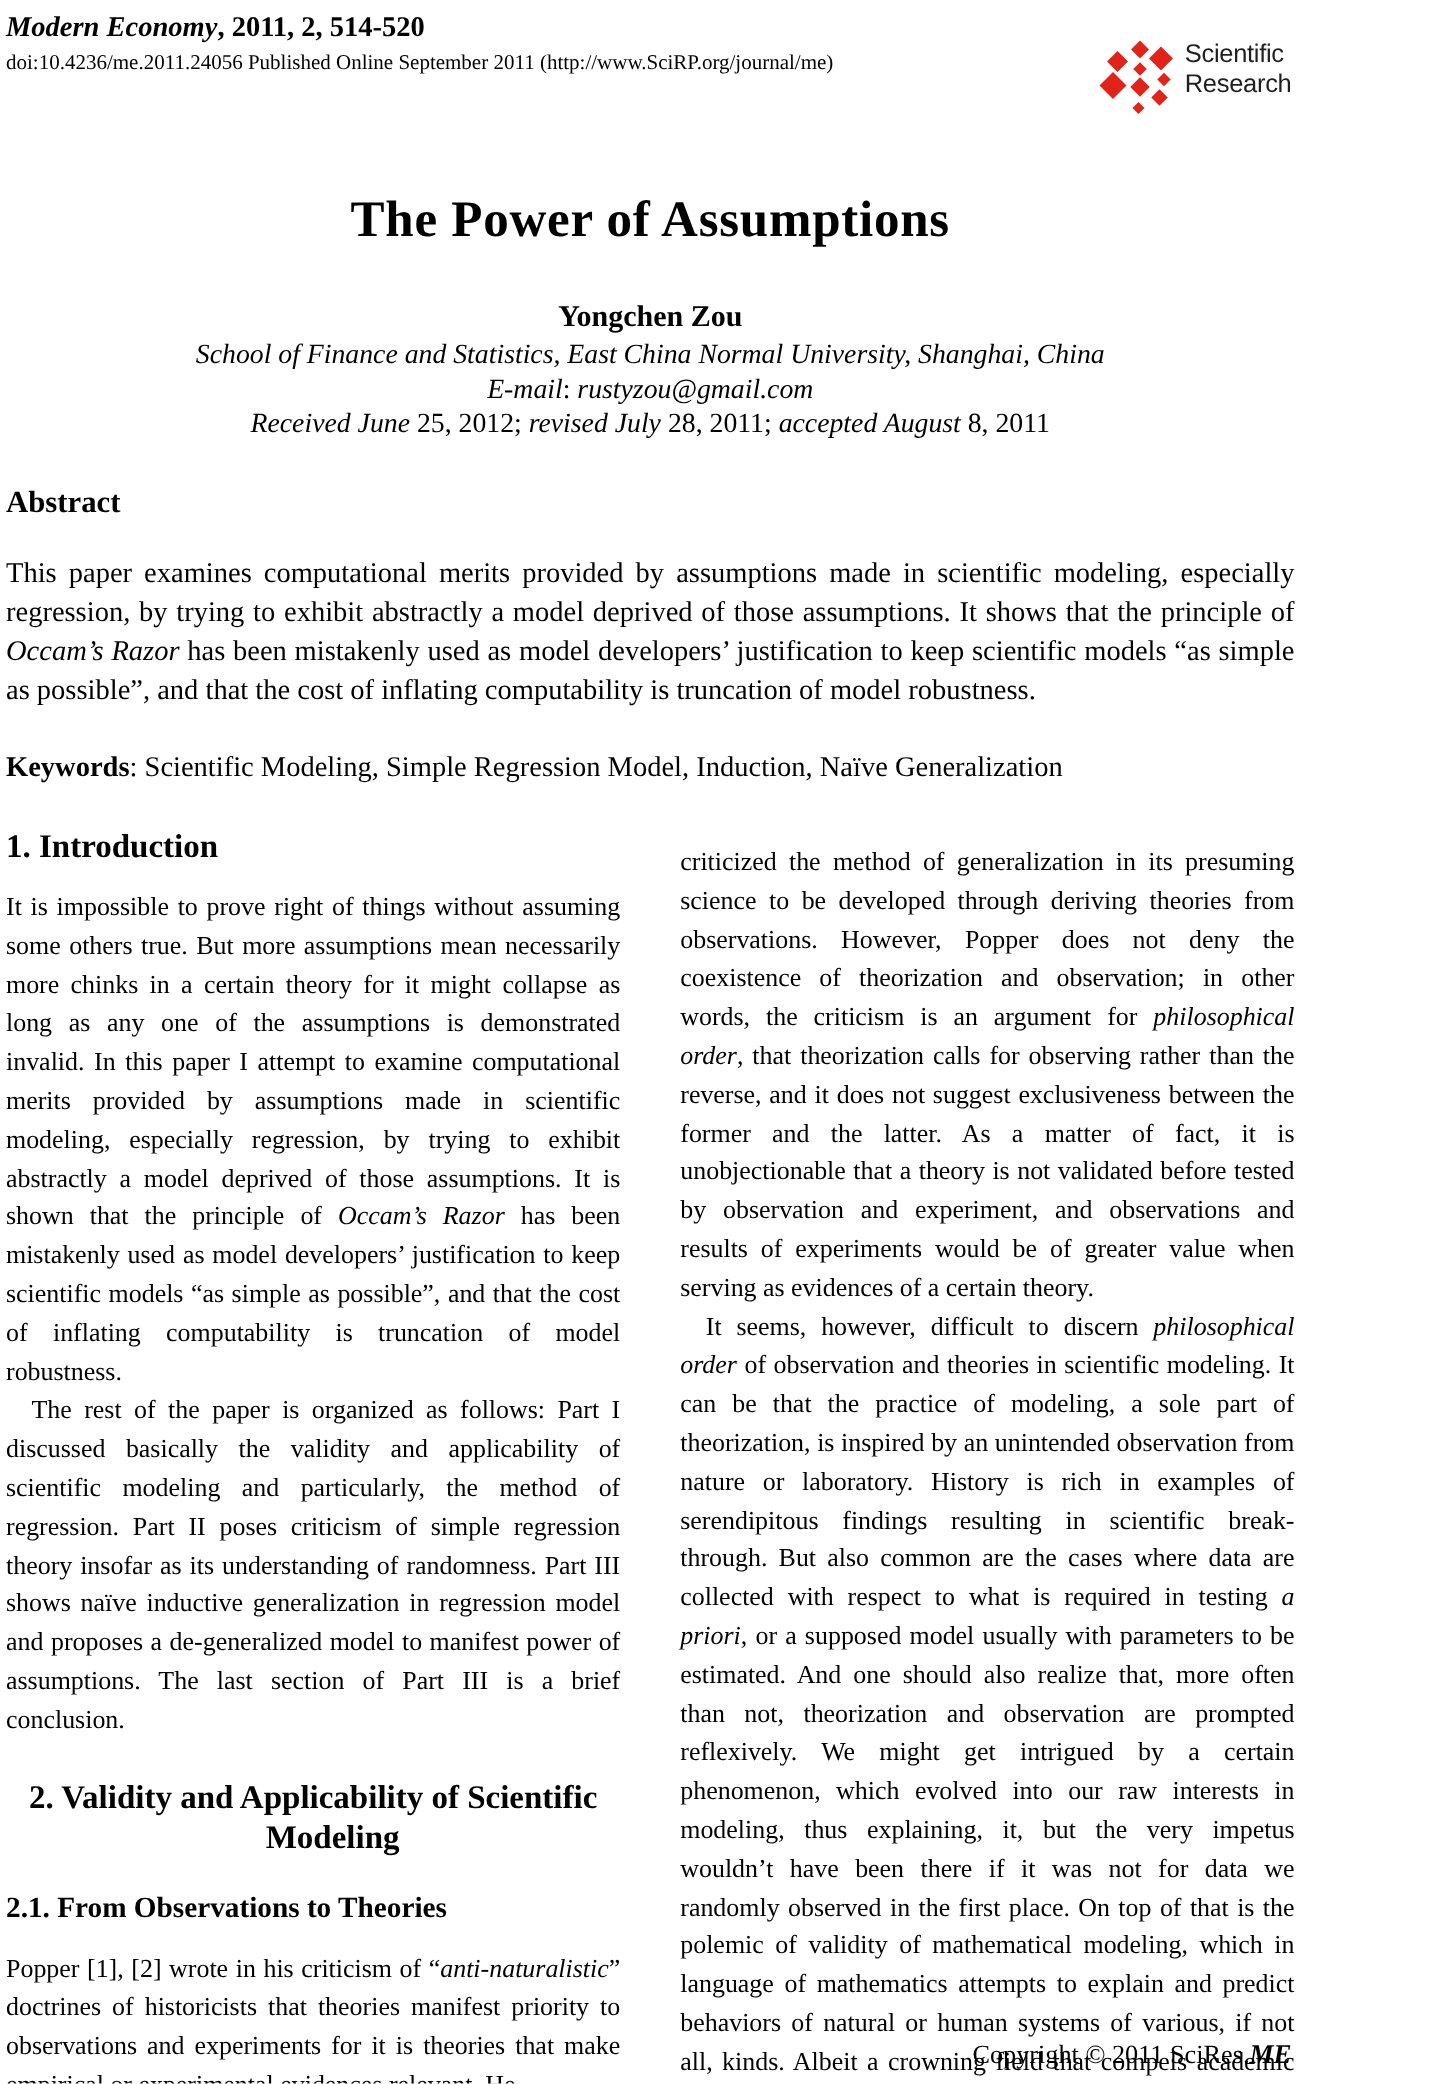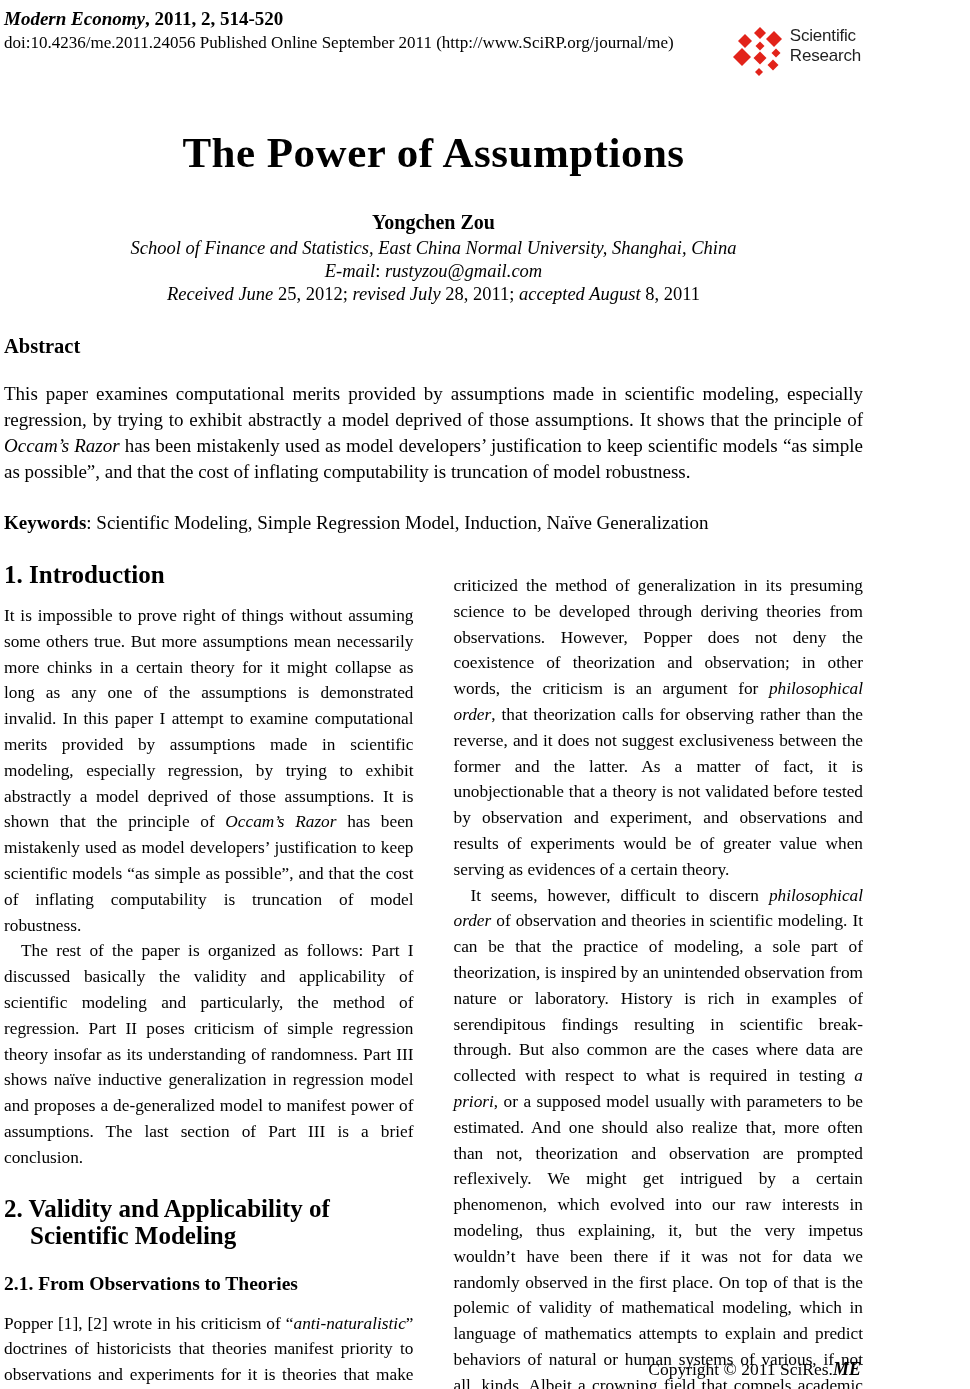--- a/index.html
+++ b/index.html
@@ -14,48 +14,48 @@
     padding: 7px 5px 0 4px;
     box-sizing: border-box;
     overflow: hidden;
   }
   .it { font-style: italic; }
   .bd { font-weight: bold; }
 
   
   .masthead { display: flex; justify-content: space-between; align-items: flex-start; }
   .journal-line { font-size: 19px; line-height: 23px; }
-  .doi-line { font-size: 17px; line-height: 21px; margin-top: 2px; }
+  .doi-line { font-size: 14px; line-height: 21px; margin-top: 2px; }
   .logo { display: flex; align-items: flex-start; gap: 5px; margin-right: 2px; margin-top: 19px; }
   .logo svg { display: block; }
   .logo-text {
     font-family: "Liberation Sans", sans-serif;
     font-size: 17px; line-height: 19.5px; color: #1f1f1f;
     letter-spacing: -0.2px;
   }
 
   
-  .title { font-size: 43px; font-weight: bold; text-align: center; margin: 50px 0 0 0; letter-spacing: 0.5px; }
+  .title { font-size: 34px; font-weight: bold; text-align: center; margin: 50px 0 0 0; letter-spacing: 0.5px; }
   .byline { text-align: center; margin-top: 34px; font-size: 18.5px; line-height: 23px; }
   .author { font-size: 20px; font-weight: bold; margin-bottom: 3px; }
 
   
   .abstract-heading { font-size: 20.5px; font-weight: bold; margin: 29px 0 0 0; }
   .abstract-body { font-size: 19px; line-height: 26px; text-align: justify; margin: 23px 0 0 0; }
   .keywords { font-size: 19px; margin: 27px 0 0 0; }
 
   
   .columns { display: flex; gap: 40px; margin-top: 27px; }
   .col { width: 461px; }
   .col-right { padding-top: 12px; }
   .body-p { font-size: 17.3px; line-height: 25.8px; text-align: justify; margin: 0; }
   .indent { text-indent: 17px; }
-  .sec { font-size: 25px; font-weight: bold; margin: 0 0 15px 0; line-height: 27px; }
+  .sec { font-size: 22px; font-weight: bold; margin: 0 0 15px 0; line-height: 27px; }
   .sec.mt { margin-top: 24px; }
-  .hang { padding-left: 26px; text-indent: -26px; }
+  .hang { padding-left: 26px; text-indent: -26px; text-align: center; }
   .subsec { font-size: 19.5px; font-weight: bold; margin: 22px 0 15px 0; line-height: 25px; }
 
   
   .footer {
     position: absolute; left: 4px; right: 7px; bottom: 9px;
     display: flex; justify-content: flex-end;
     font-size: 17.5px;
   }
   .journal-abbrev { font-weight: bold; font-style: italic; font-size: 18px; }
 </style>

